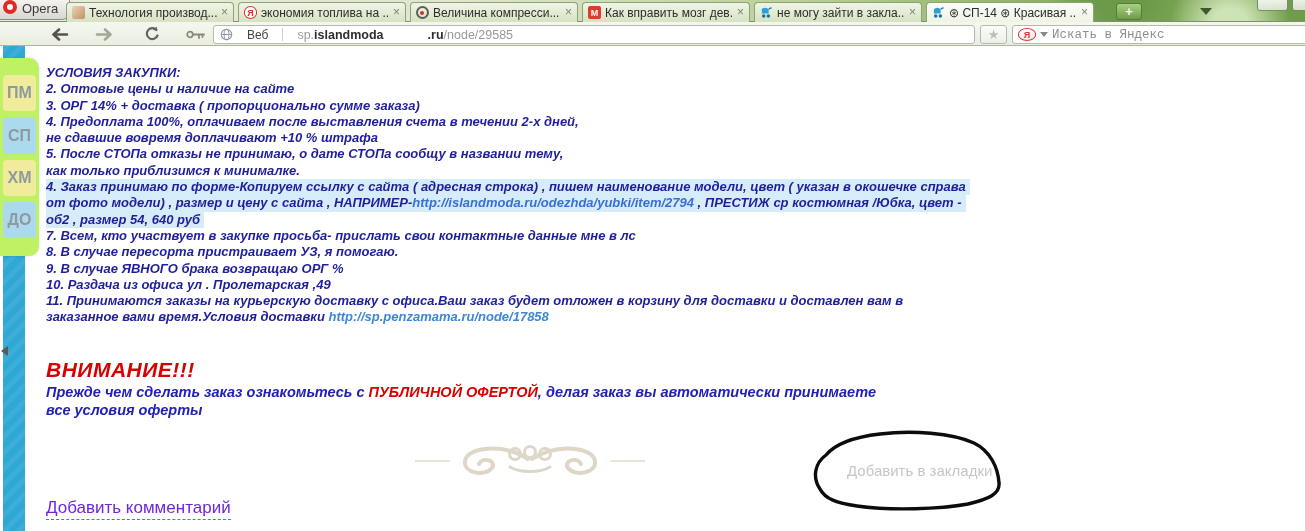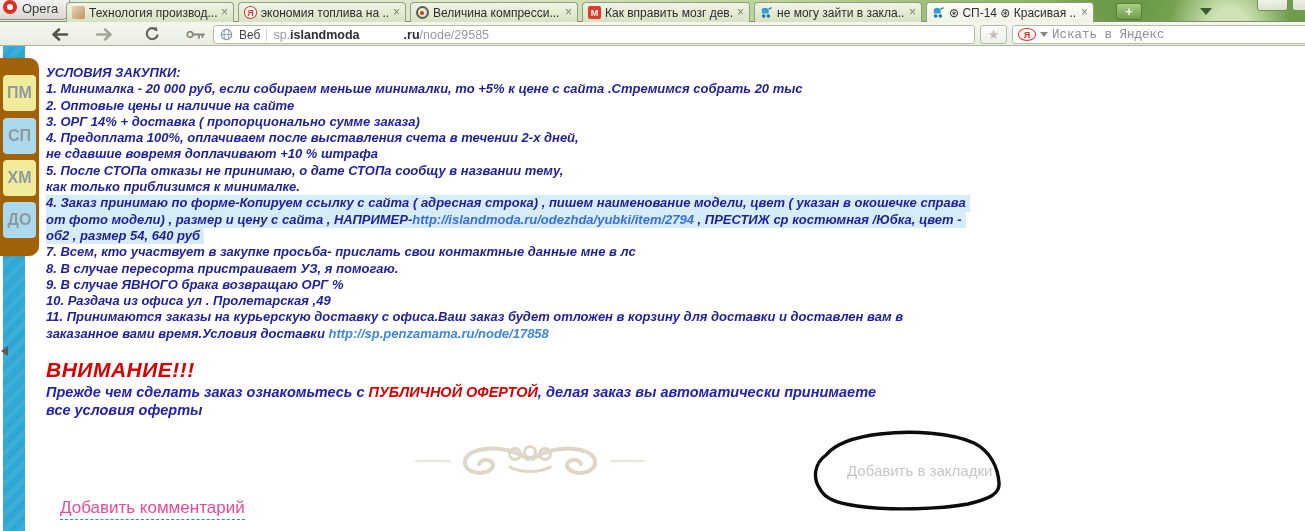--- a/index.html
+++ b/index.html
@@ -37,21 +37,21 @@
     font-size:13px; font-weight:bold; text-align:center; line-height:15px;}
   .tab-dd{ position:absolute; left:1200px; top:8px; width:0; height:0;
     border-left:6px solid transparent; border-right:6px solid transparent; border-top:7px solid #3d5a2c;}
   .winbtn{ position:absolute; top:-6px; width:31px; height:17px; border:1px solid #7a8a6a;
     border-radius:3px; background:linear-gradient(rgba(255,255,255,.95),rgba(225,232,215,.9)); }
 
   .toolbar{ position:absolute; left:0; top:22px; width:1305px; height:24px;
     background:linear-gradient(#f4f7ef,#e9eee1); border-bottom:1px solid #aab59c; z-index:4;}
   .nav-btn{ position:absolute; top:4px; width:24px; height:16px; display:flex; align-items:center; justify-content:center;}
   .addressbar{ position:absolute; left:213px; top:3px; width:762px; height:19px; background:#fff;
-    border:1px solid #b3bca9; border-radius:3px; display:flex; align-items:center; padding:0 6px; gap:6px;}
+    border:1px solid #b3bca9; border-radius:3px; display:flex; align-items:center; padding:0 6px; gap:14px;}
   .web-label{ font-size:12px; color:#444; }
   .addr-sep{ width:1px; height:13px; background:#d0d0c8; }
   .url{ font-size:12.5px; color:#999; white-space:nowrap;}
   .url b{ color:#2e2e2e; }
   .url .tld{ color:#2e2e2e; font-weight:bold;padding-left:44px;}
   .star-btn{ position:absolute; left:980px; top:3px; width:27px; height:19px; border:1px solid #b3bca9;
     border-radius:3px; background:linear-gradient(#fdfdfb,#ecefe7); text-align:center;
     color:#bdbdbd; font-size:13px; line-height:17px;}
   .searchbar{ position:absolute; left:1012px; top:3px; width:300px; height:19px; background:#fff;
     border:1px solid #b3bca9; border-radius:3px; display:flex; align-items:center; padding:0 5px; gap:4px;}
@@ -63,21 +63,21 @@
   .search-input{ border:none; outline:none; flex:1; font-size:12.5px; color:#555;
     font-family:Liberation Mono, monospace; background:transparent;}
   .search-input::placeholder{ color:#8f8f8f; opacity:1;}
 
   
   .page{ position:absolute; left:0; top:46px; width:1305px; height:485px; background:#fff;}
   .side-strip{ position:absolute; left:3px; top:0; width:22px; height:485px;
     background:repeating-linear-gradient(135deg, rgba(255,255,255,.07) 0 5px, rgba(0,0,0,0) 5px 11px), #2fa8d6;}
   .strip-arrow{ position:absolute; left:1px; top:300px; width:0; height:0;
     border-top:5px solid transparent; border-bottom:5px solid transparent; border-right:7px solid #5a5a5a;}
-  .side-panel{ position:absolute; left:0; top:12px; width:39px; height:198px; background:#a16207;
+  .side-panel{ position:absolute; left:0; top:12px; width:39px; height:198px; background:#bef264;
     border-radius:0 10px 10px 0; box-shadow:0 0 3px rgba(0,0,0,.15);}
   .side-tab{ position:absolute; left:3px; width:33px; height:36px; border-radius:4px;
     color:#8e9a9e; font-weight:bold; font-size:16px; display:flex; align-items:center; justify-content:center;}
   .st-yellow{ background:#f1ec9b; }
   .st-blue{ background:#abdaef; }
 
   .article{ position:absolute; left:46px; top:19px; width:1000px;
     font:bold italic 13px/16.3px "Liberation Sans",sans-serif; color:#1f1f9c; }
   .ln{ white-space:nowrap; }
   .hl{ background:#d6edf9; width:fit-content; padding-right:4px;}
@@ -86,21 +86,21 @@
 
   .attention{ position:absolute; left:46px; top:312px; font:bold italic 21px/24px "Liberation Sans",sans-serif;
     color:#d90000; letter-spacing:.5px;}
   .warn{ position:absolute; left:46px; top:338px; font:bold italic 14.5px/17.5px "Liberation Sans",sans-serif;
     color:#2121b8; white-space:nowrap;}
   .warn .red{ color:#d90000; }
 
   .flourish{ position:absolute; left:415px; top:395px; }
   .bookmark-label{ position:absolute; left:847px; top:416px; font-size:15px; color:#c6c6c6;}
   .blob{ position:absolute; left:800px; top:381px; }
-  .add-comment{ position:absolute; left:60px; top:452px; font-size:17px; color:#ec4899;
+  .add-comment{ position:absolute; left:46px; top:452px; font-size:17px; color:#6d28d9;
     text-decoration:none; border-bottom:1px dashed #3a87ad; padding-bottom:1px;}
 </style>
 </head>
 <body>
 
 <div class="tabbar">
   <div class="opera-btn">
     <span class="opera-logo"></span>
     <span class="opera-label">Opera</span>
   </div>
@@ -204,21 +204,20 @@
   <div class="side-panel">
     <div class="side-tab st-yellow" style="top:17px">ПМ</div>
     <div class="side-tab st-blue" style="top:60px">СП</div>
     <div class="side-tab st-yellow" style="top:102px">ХМ</div>
     <div class="side-tab st-blue" style="top:144px">ДО</div>
   </div>
   <div class="strip-arrow"></div>
 
   <div class="article">
     <div class="ln">УСЛОВИЯ ЗАКУПКИ:</div>
-    <div class="ln">1. Минималка - 20 000 руб, если собираем меньше минималки, то +5% к цене с сайта .Стремимся собрать 20 тыс</div>
     <div class="ln">2. Оптовые цены и наличие на сайте</div>
     <div class="ln">3. ОРГ 14% + доставка ( пропорционально сумме заказа)</div>
     <div class="ln">4. Предоплата 100%, оплачиваем после выставления счета в течении 2-х дней,</div>
     <div class="ln">не сдавшие вовремя доплачивают +10 % штрафа</div>
     <div class="ln">5. После СТОПа отказы не принимаю, о дате СТОПа сообщу в названии тему,</div>
     <div class="ln">как только приблизимся к минималке.</div>
     <div class="ln hl">4. Заказ принимаю по форме-Копируем ссылку с сайта ( адресная строка) , пишем наименование модели, цвет ( указан в окошечке справа</div>
     <div class="ln hl"><span>от фото модели) , размер и цену с сайта , НАПРИМЕР-</span><a class="lnk1">http://islandmoda.ru/odezhda/yubki/item/2794</a><span> , ПРЕСТИЖ ср костюмная /Юбка, цвет -</span></div>
     <div class="ln hl">об2 , размер 54, 640 руб</div>
     <div class="ln">7. Всем, кто участвует в закупке просьба- прислать свои контактные данные мне в лс</div>

